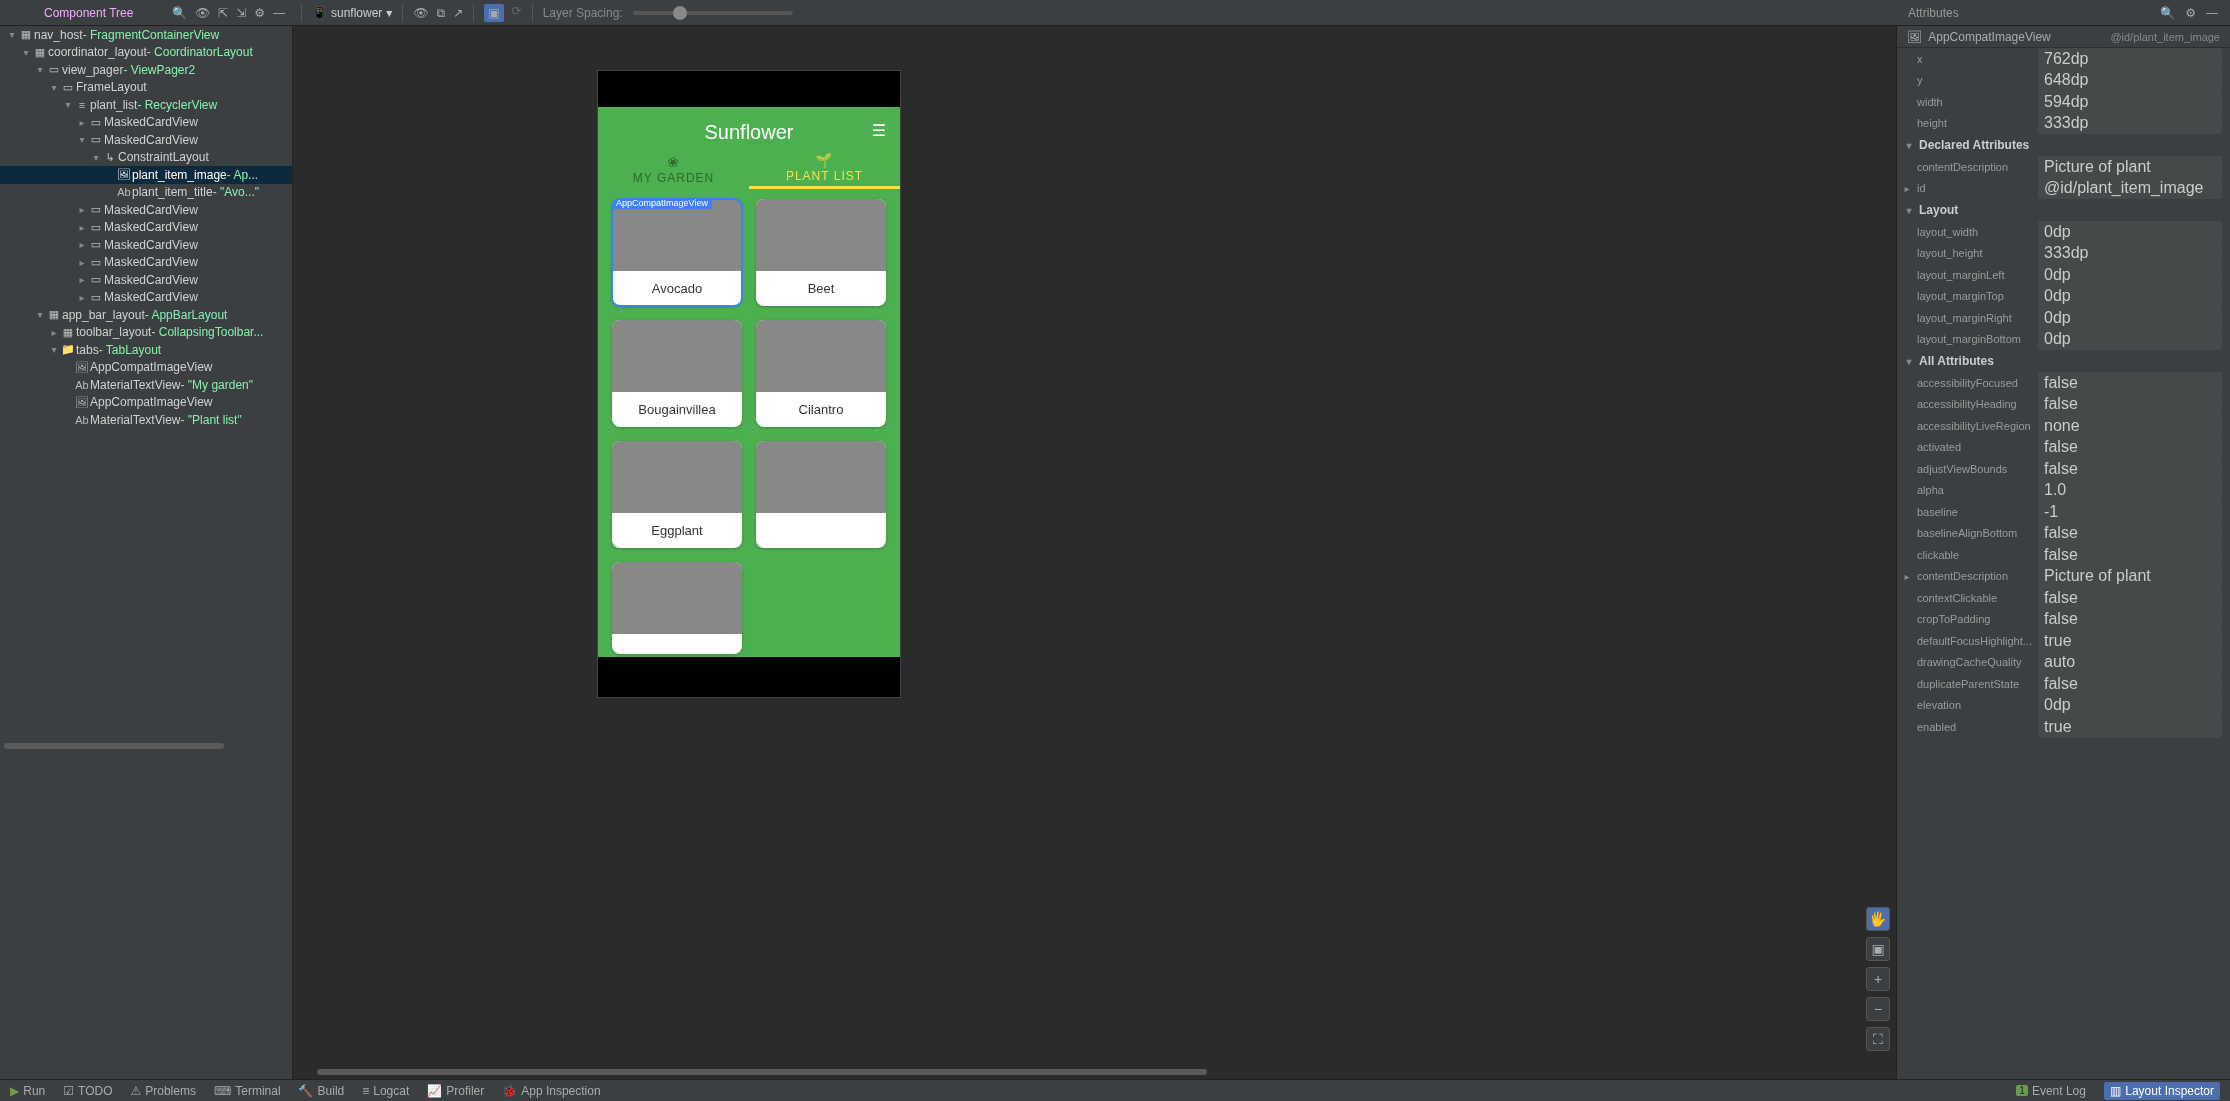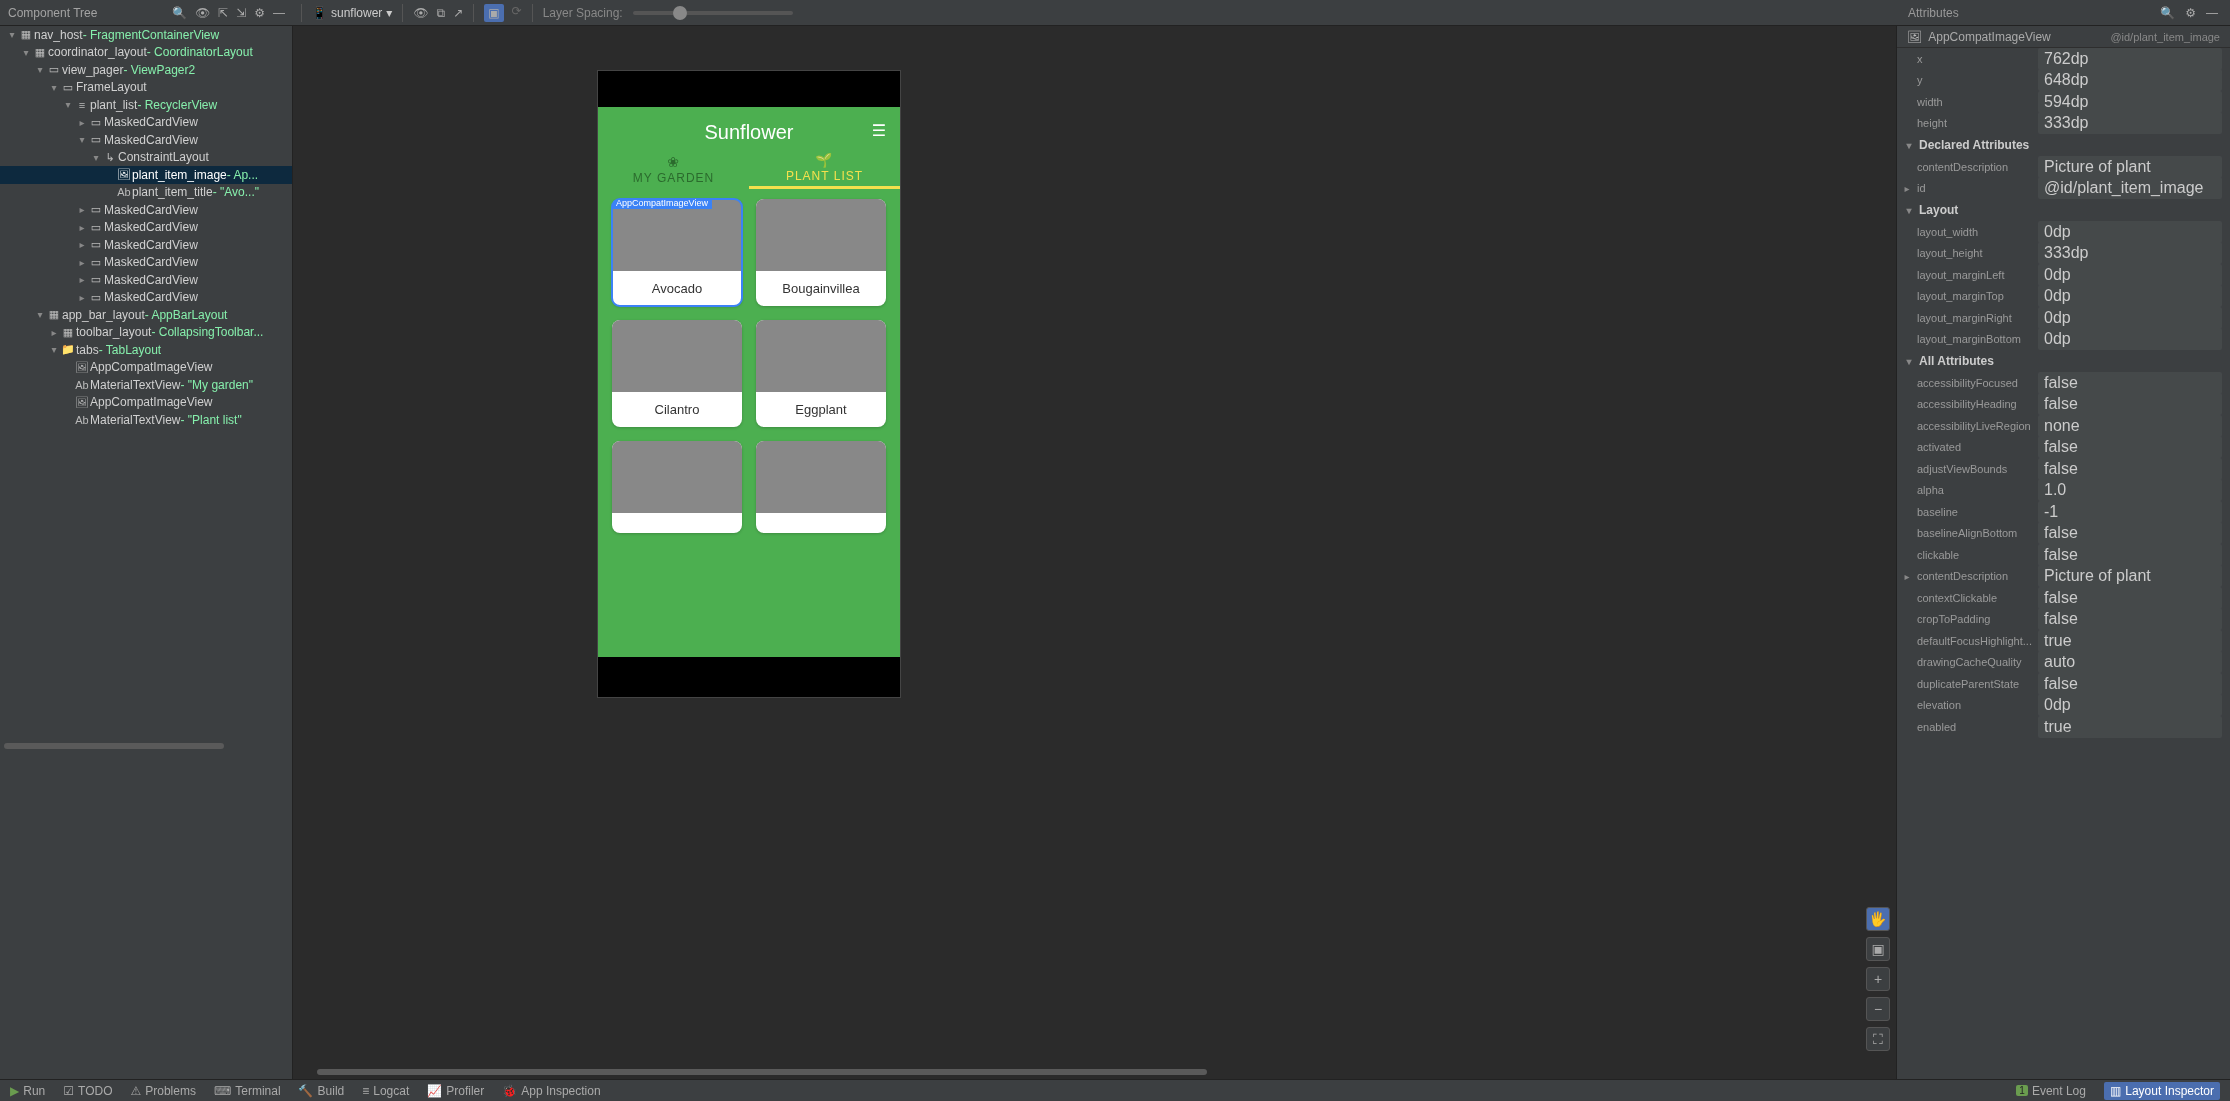--- a/index.html
+++ b/index.html
@@ -1,20 +1,20 @@
 <!DOCTYPE html>
 <html><head>
 <meta charset="utf-8">
 <style>
 * { margin: 0; padding: 0; box-sizing: border-box; font-family: -apple-system, "Segoe UI", Arial, sans-serif; font-size: 12px; }
 body { background: #2b2b2b; color: #bbbbbb; overflow: hidden; }
 #app { display: flex; flex-direction: column; height: 1101px; width: 2230px; }
 .top { display: flex; height: 26px; background: #3c3f41; border-bottom: 1px solid #222; align-items: center; }
 .top-left { display: flex; align-items: center; gap: 10px; padding: 0 8px; width: 293px; }
-.top-left .title { flex: 1; color: #a3a3a3; }
+.top-left .title { flex: 1; color: #f0abfc; margin-left: 36px; }
 .top-left .icons { display: flex; gap: 8px; color: #aaa; }
 .top-mid { display: flex; align-items: center; gap: 10px; padding: 0 8px; flex: 1; }
 .top-mid .sep { width: 1px; height: 18px; background: #555; }
 .top-mid .dd { display: flex; align-items: center; gap: 4px; color: #ccc; }
 .top-mid .icons { display: flex; gap: 8px; color: #aaa; }
 .top-mid .btn-active { background: #4b6eaf; padding: 2px 4px; border-radius: 2px; }
 .top-mid .label { color: #888; }
 .slider { width: 160px; height: 4px; background: #555; border-radius: 2px; position: relative; }
 .slider .knob { position: absolute; top: -5px; left: 40px; width: 14px; height: 14px; background: #888; border-radius: 50%; }
 .top-right { display: flex; gap: 10px; padding: 0 12px; width: 334px; }
@@ -294,20 +294,24 @@
               </div>
           </div>
           <div class="grid">
               <div class="grid-inner" id="plant-grid">
                 <div class="card sel-card">
                   <div class="sel-label">AppCompatImageView</div>
                   <div class="img pl-avocado"></div>
                   <div class="cap">Avocado</div>
                 </div>
                 <div class="card">
+                  <div class="img pl-beet"></div>
+                  <div class="cap">Beet</div>
+                </div>
+                <div class="card">
                   <div class="img pl-boug"></div>
                   <div class="cap">Bougainvillea</div>
                 </div>
                 <div class="card">
                   <div class="img pl-cilantro"></div>
                   <div class="cap">Cilantro</div>
                 </div>
                 <div class="card">
                   <div class="img pl-eggplant"></div>
                   <div class="cap">Eggplant</div>

